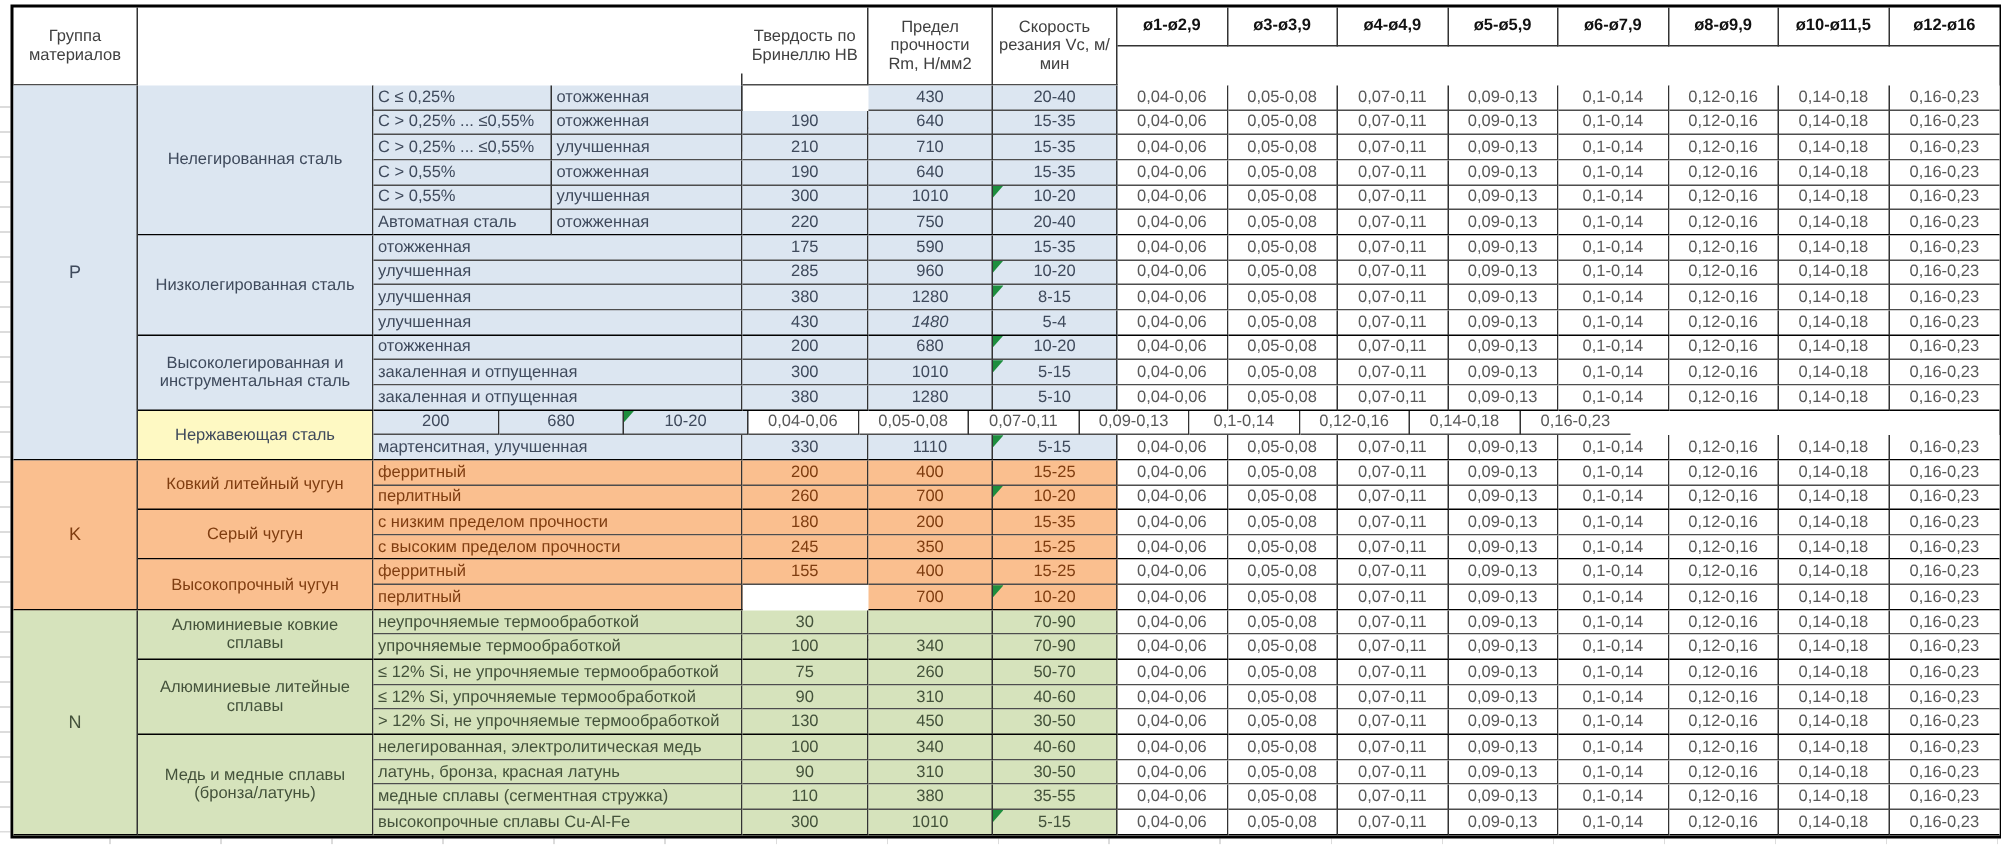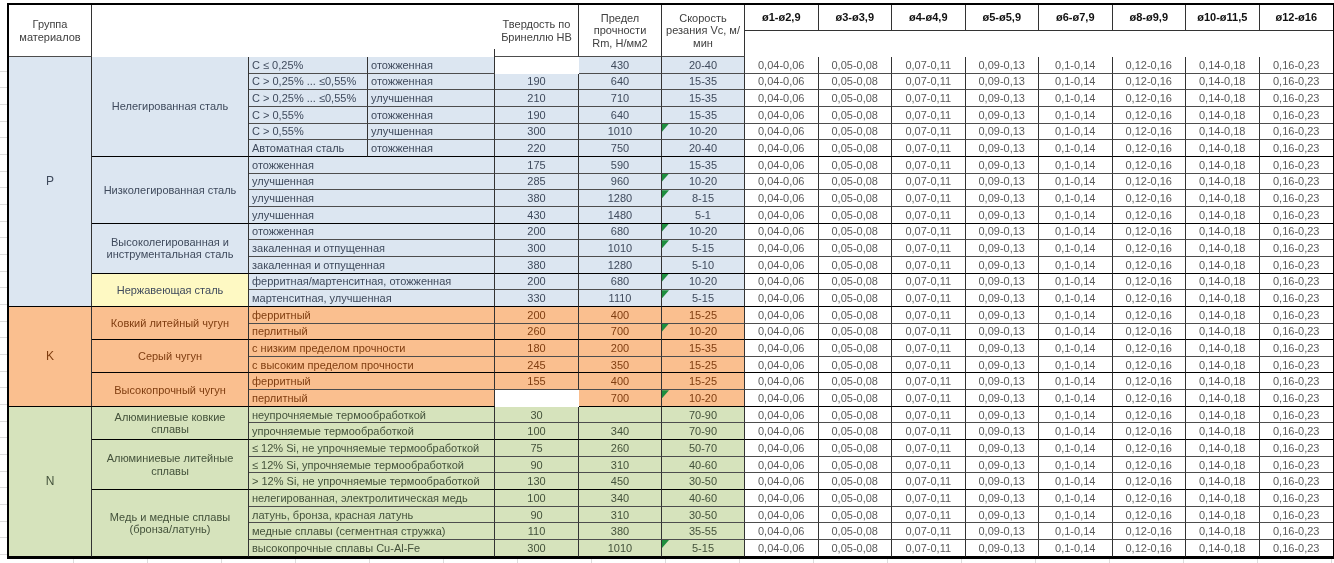--- a/index.html
+++ b/index.html
@@ -240,23 +240,23 @@
                   <div class="cell feed-cell">0,07-0,11</div>
                   <div class="cell feed-cell">0,09-0,13</div>
                   <div class="cell feed-cell">0,1-0,14</div>
                   <div class="cell feed-cell">0,12-0,16</div>
                   <div class="cell feed-cell">0,14-0,18</div>
                   <div class="cell feed-cell">0,16-0,23</div>
                 </div>
                 <div class="data-row sg-last">
                   <div class="cell desc dfull" style="background: rgb(220, 230, 241); color: rgb(63, 74, 92);">улучшенная</div>
                   <div class="cell hb" style="background: rgb(220, 230, 241); color: rgb(63, 74, 92);">430</div>
-                  <div class="cell rm" style="background: rgb(220, 230, 241); color: rgb(63, 74, 92);">1480</div>
-                  <div class="cell vc" style="background: rgb(220, 230, 241); color: rgb(63, 74, 92);">
-                    <div>5-1</div>
+                  <div class="cell rm" style="background: rgb(220, 230, 241); color: rgb(63, 74, 92); font-style: italic;">1480</div>
+                  <div class="cell vc" style="background: rgb(220, 230, 241); color: rgb(63, 74, 92);">
+                    <div>5-4</div>
                   </div>
                   <div class="cell feed-cell">0,04-0,06</div>
                   <div class="cell feed-cell">0,05-0,08</div>
                   <div class="cell feed-cell">0,07-0,11</div>
                   <div class="cell feed-cell">0,09-0,13</div>
                   <div class="cell feed-cell">0,1-0,14</div>
                   <div class="cell feed-cell">0,12-0,16</div>
                   <div class="cell feed-cell">0,14-0,18</div>
                   <div class="cell feed-cell">0,16-0,23</div>
                 </div>
@@ -314,21 +314,20 @@
                   <div class="cell feed-cell">0,12-0,16</div>
                   <div class="cell feed-cell">0,14-0,18</div>
                   <div class="cell feed-cell">0,16-0,23</div>
                 </div>
               </div>
             </div>
             <div class="sg-row">
               <div class="cell name-cell" style="background: #fef9c3; color: rgb(63, 74, 92);">Нержавеющая сталь</div>
               <div class="rows-col">
                 <div class="data-row">
-                  <div class="cell desc dfull" style="background: rgb(220, 230, 241); color: rgb(63, 74, 92);">ферритная/мартенситная, отожженная</div>
                   <div class="cell hb" style="background: rgb(220, 230, 241); color: rgb(63, 74, 92);">200</div>
                   <div class="cell rm" style="background: rgb(220, 230, 241); color: rgb(63, 74, 92);">680</div>
                   <div class="cell vc" style="background: rgb(220, 230, 241); color: rgb(63, 74, 92);">
                     <div>10-20</div>
                     <div class="marker" style="background: rgb(30, 142, 62);"></div>
                   </div>
                   <div class="cell feed-cell">0,04-0,06</div>
                   <div class="cell feed-cell">0,05-0,08</div>
                   <div class="cell feed-cell">0,07-0,11</div>
                   <div class="cell feed-cell">0,09-0,13</div>

